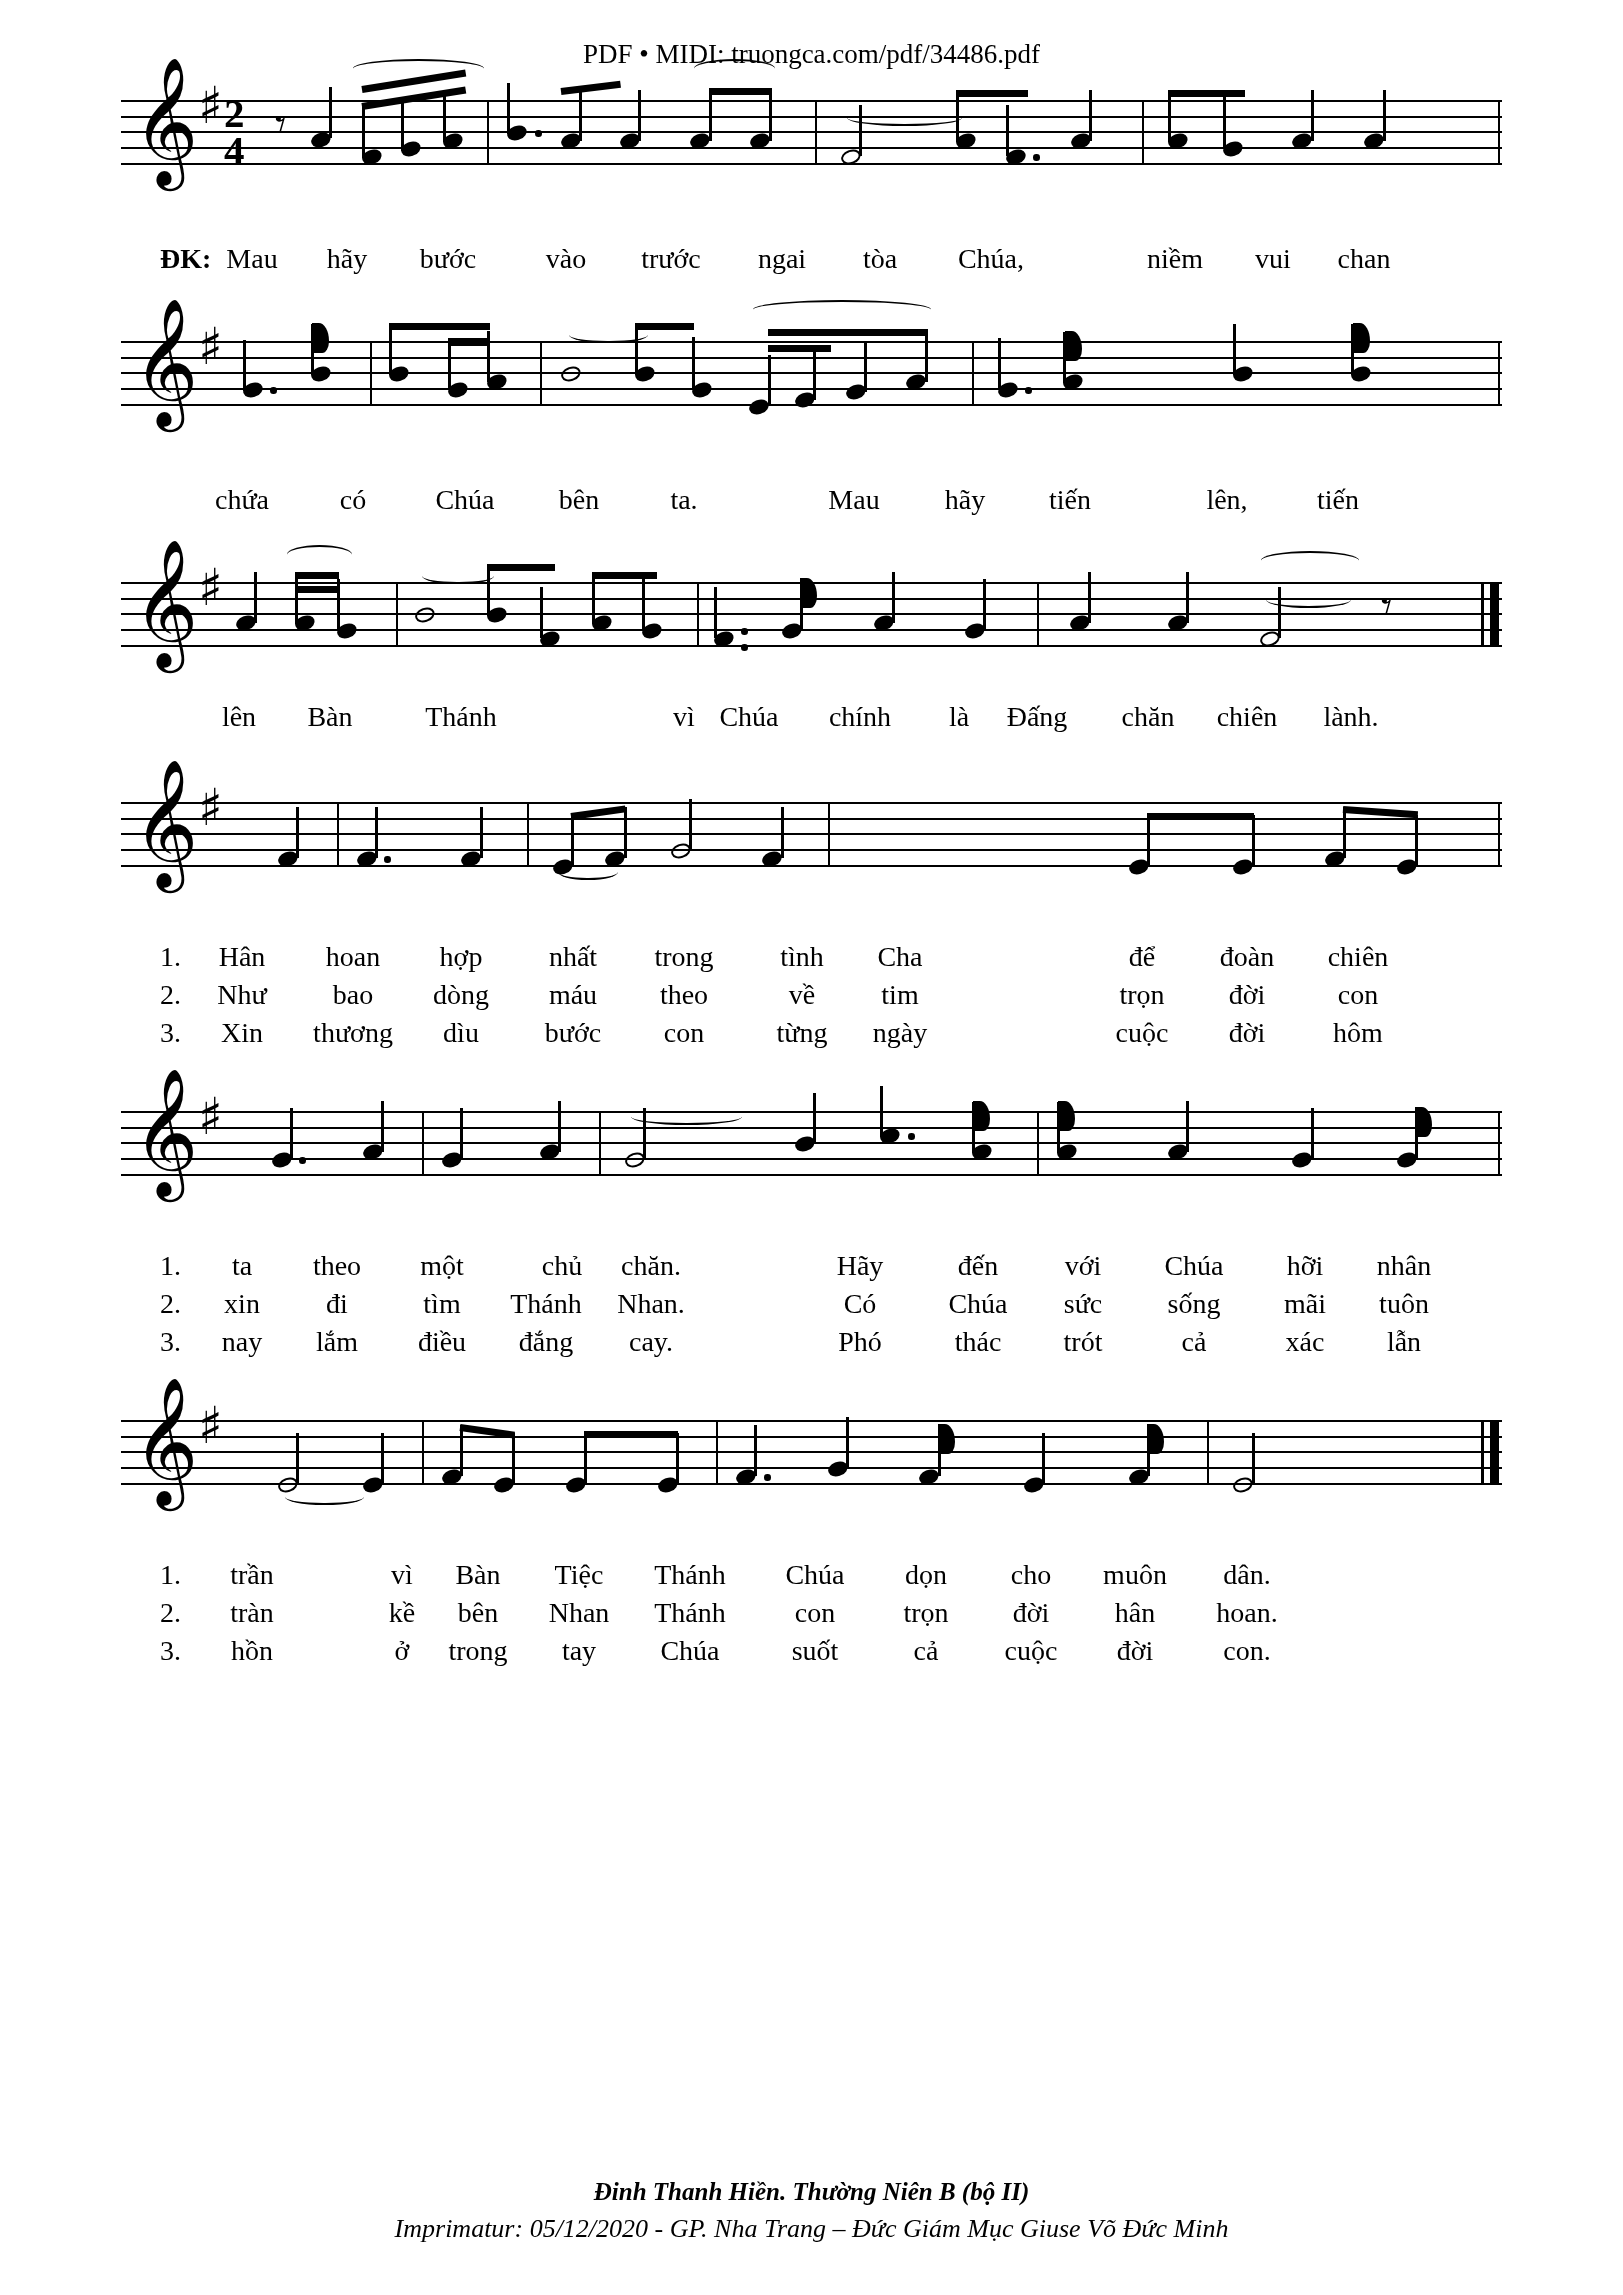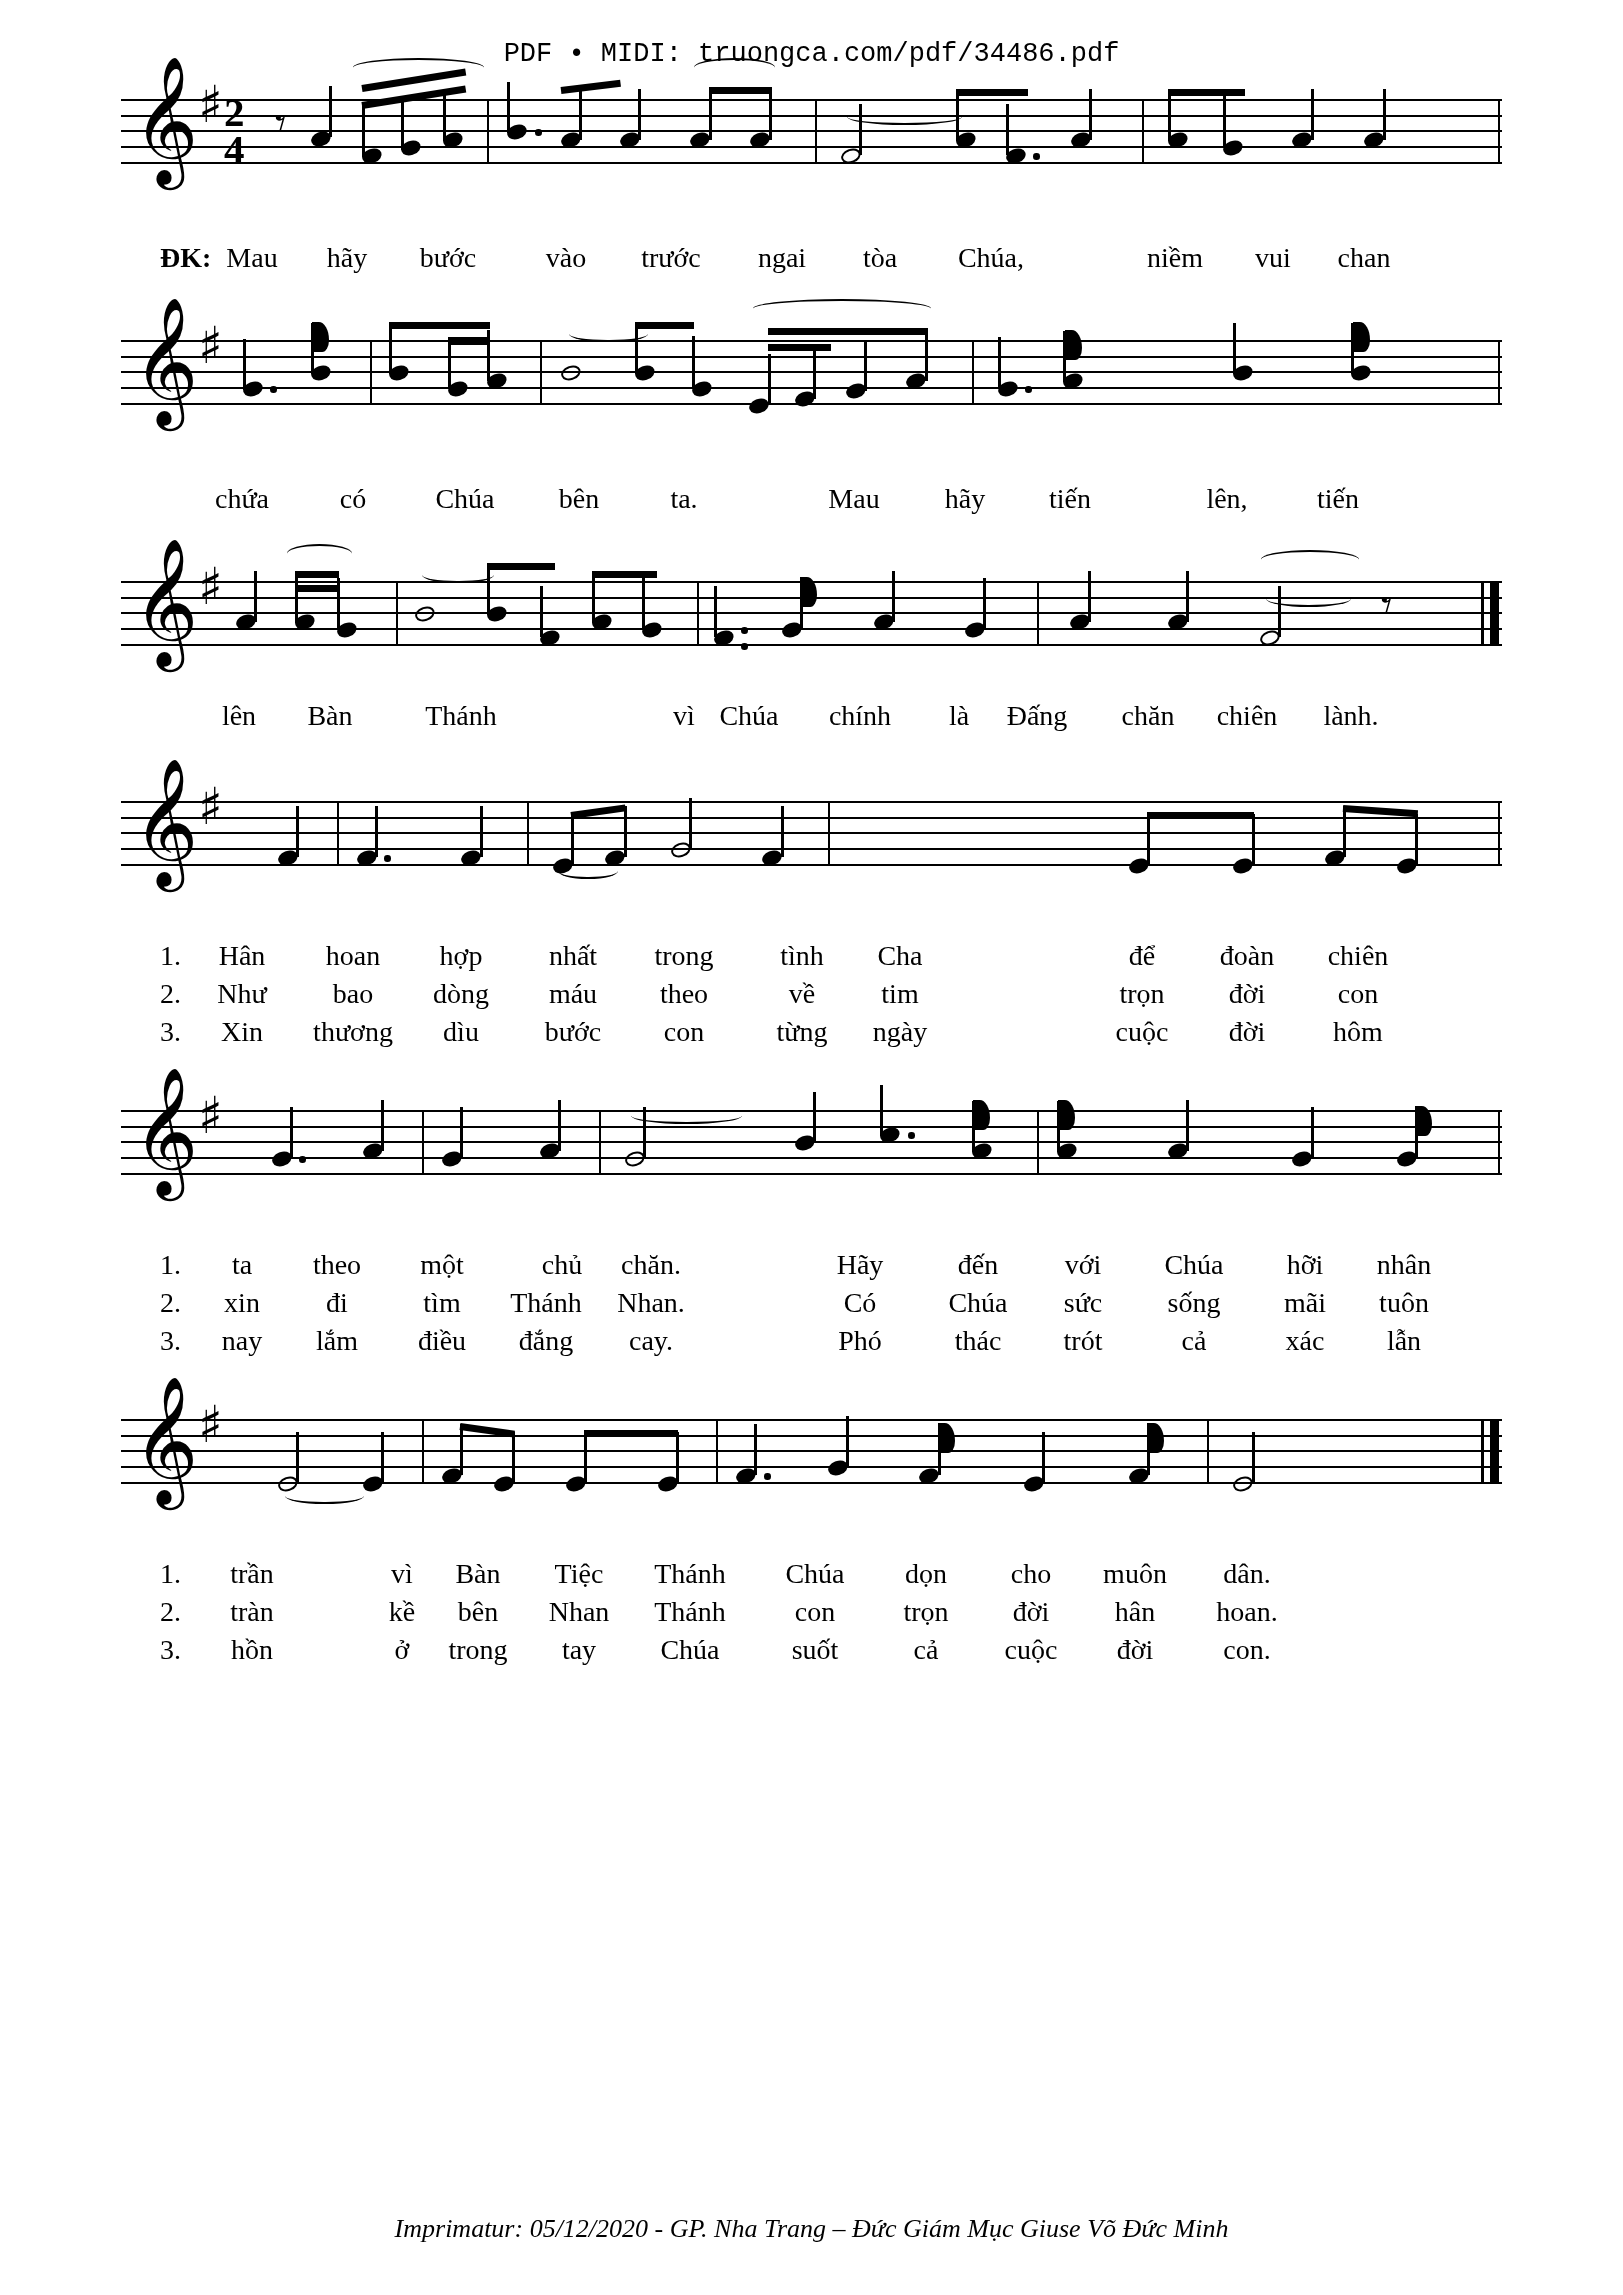--- a/index.html
+++ b/index.html
@@ -25,21 +25,21 @@
   .title {
     text-align: center;
     font-family: "Liberation Serif", serif;
     font-weight: bold;
     font-size: 68px;
     letter-spacing: 1.3px;
     margin-top: 92px;
   }
   .subtitle {
     text-align: center;
-    font-family: Liberation Mono, monospace;
+    font-family: Liberation Serif, serif;
     font-size: 27px;
     margin-top: 39px;
   }
   .composer {
     text-align: right;
     font-family: "Liberation Serif", serif;
     font-weight: bold;
     font-size: 27.5px;
     margin-top: 27.5px;
     padding-right: 131px;
@@ -771,17 +771,18 @@
         <span class="lyric" style="left:805px;">cả</span>
         <span class="lyric" style="left:910px;">cuộc</span>
         <span class="lyric" style="left:1014px;">đời</span>
         <span class="lyric" style="left:1126px;">con.</span>
       </div>
     </div>
 
   </div>
 
   <div class="footer">
+    <div class="f1">Đinh Thanh Hiền. Thường Niên B (bộ II)</div>
     <div class="f2">Imprimatur: 05/12/2020 - GP. Nha Trang – Đức Giám Mục Giuse Võ Đức Minh</div>
   </div>
 
 </div>
 
 
 </body></html>

